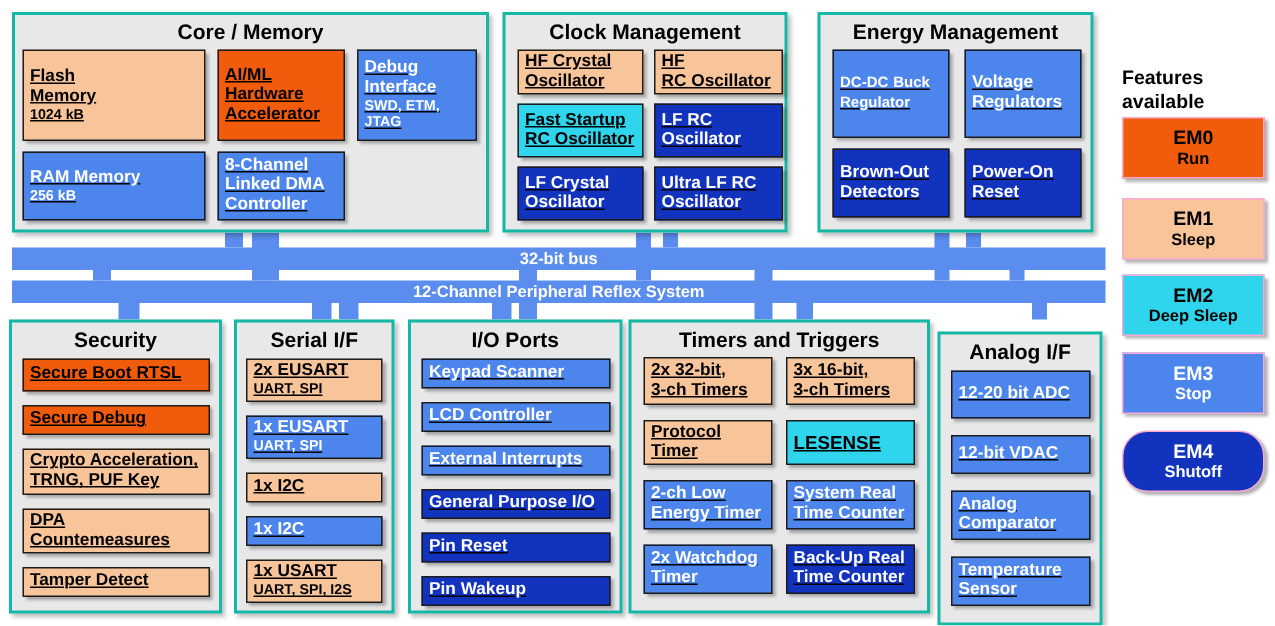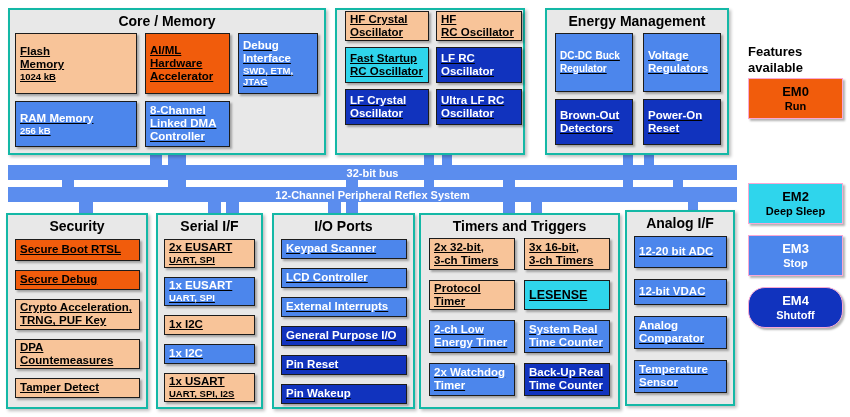--- a/index.html
+++ b/index.html
@@ -65,21 +65,21 @@
   #sec-energy{left:545px;top:8px;width:184px;height:147px;}
   #sec-energy .grid{grid-template-columns:78px 78px;grid-template-rows:59px 46px;gap:7px 10px;padding:1px 0 0 8px;}
   #sec-security{left:6px;top:213px;width:142px;height:196px;}
   #sec-security .grid{grid-template-columns:125px;grid-template-rows:22px 20px 31px 30px 20px;gap:9px;padding:2px 0 0 7px;}
   #sec-serial{left:156px;top:213px;width:107px;height:196px;}
   #sec-serial .grid{grid-template-columns:91px;grid-template-rows:29px 29px 20px 20px 29px;gap:9px;padding:2px 0 0 6px;}
   #sec-ioports{left:272px;top:213px;width:143px;height:196px;}
   #sec-ioports .grid{grid-template-columns:126px;grid-template-rows:20px 20px 20px 20px 20px 20px;gap:9px;padding:2px 0 0 7px;}
   #sec-timers{left:419px;top:213px;width:201px;height:196px;}
   #sec-timers .grid{grid-template-columns:86px 86px;grid-template-rows:32px 30px 33px 33px;gap:10px 9px;padding:1px 0 0 8px;}
-  #sec-analog{left:625px;top:210px;width:110px;height:196px;}
+  #sec-analog{left:625px;top:221px;width:110px;height:196px;}
   #sec-analog .grid{grid-template-columns:93px;grid-template-rows:32px 26px 33px 33px;gap:11px;padding:2px 0 0 7px;}
   #bus1{top:165px;}
   #bus2{top:187px;}
 </style>
 </head>
 <body>
 
 <div id="stage">
 
   <div class="stub" style="left:150px;top:155px;width:12px;height:10px;"></div>
@@ -129,20 +129,21 @@
       </div>
       <div class="blk" data-color="blue">
         <span class="lbl">8-Channel
 Linked DMA
 Controller</span>
       </div>
     </div>
   </div>
 
   <div class="sec" id="sec-clock">
+    <div class="sec-title">Clock Management</div>
     <div class="grid">
       <div class="blk" data-color="peach">
         <span class="lbl">HF Crystal
 Oscillator</span>
       </div>
       <div class="blk" data-color="peach">
         <span class="lbl">HF
 RC Oscillator</span>
       </div>
       <div class="blk" data-color="cyan">
@@ -315,20 +316,24 @@
 
   <div id="legend">
     <div class="legend-heading">Features
 available
 down to
 Energy Mode:</div>
     <div class="em" style="top:70px;" data-color="orange">
       <span class="em-lbl">EM0</span>
       <span class="em-sub">Run</span>
     </div>
+    <div class="em" style="top:124px;" data-color="peach">
+      <span class="em-lbl">EM1</span>
+      <span class="em-sub">Sleep</span>
+    </div>
     <div class="em" style="top:175px;" data-color="cyan">
       <span class="em-lbl">EM2</span>
       <span class="em-sub">Deep Sleep</span>
     </div>
     <div class="em" style="top:227px;" data-color="blue">
       <span class="em-lbl">EM3</span>
       <span class="em-sub">Stop</span>
     </div>
     <div class="em" style="top:279px;border-radius:17px;" data-color="dark_blue">
       <span class="em-lbl">EM4</span>

